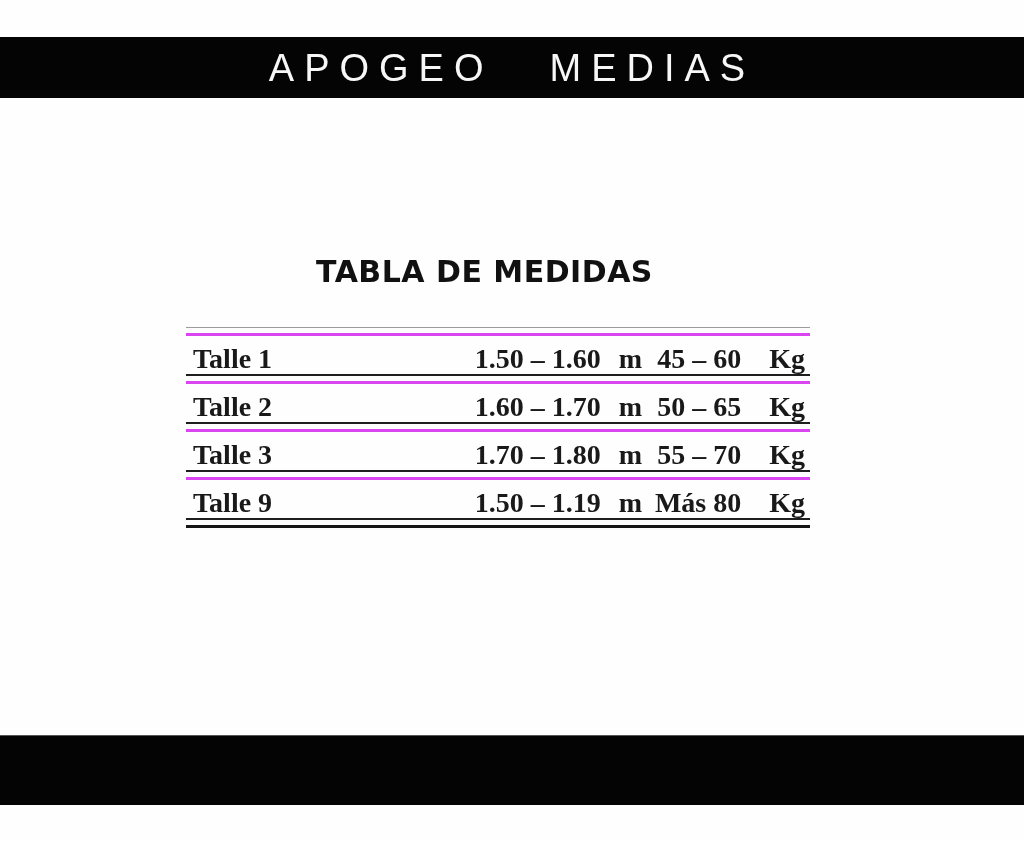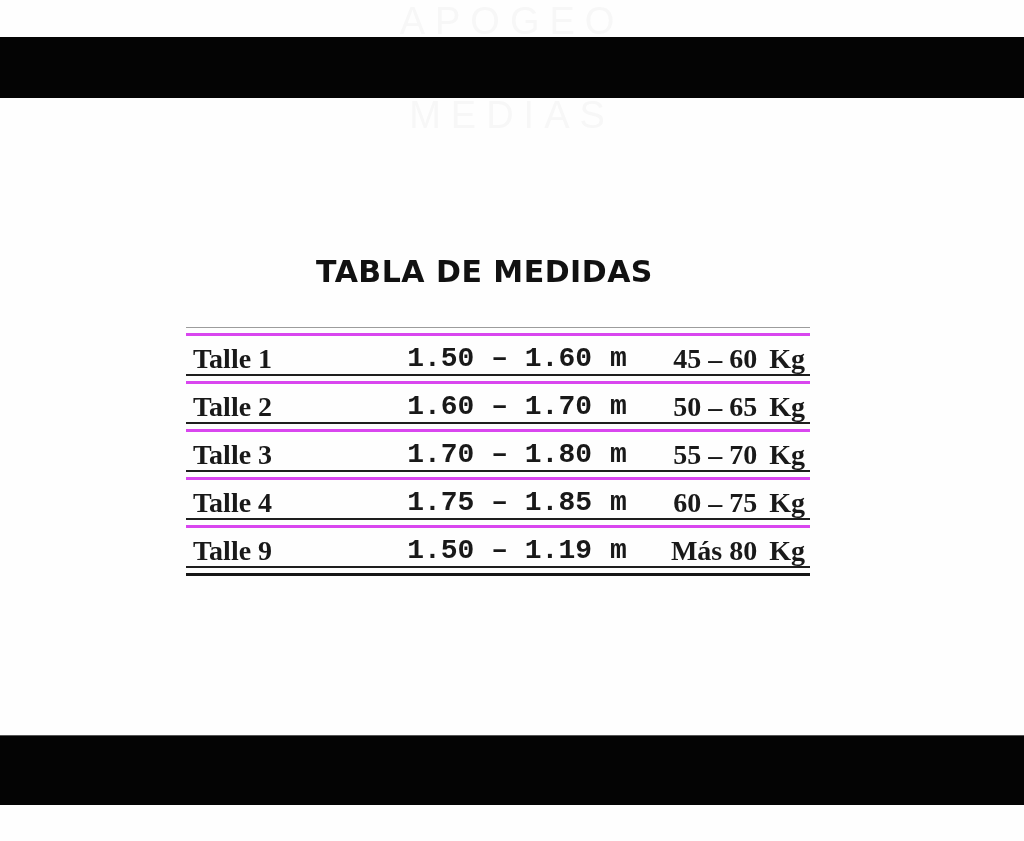--- a/index.html
+++ b/index.html
@@ -24,21 +24,20 @@
     position: absolute;
     left: 0;
     top: 37px;
     width: 1024px;
     height: 61px;
     background: #040404;
     display: flex;
     align-items: center;
     justify-content: center;
     gap: 56px;
-    flex-direction: column;
   }
   .brand-word {
     color: #f7f7f7;
     font-family: "Liberation Sans", sans-serif;
     font-weight: 400;
     font-size: 38px;
     letter-spacing: 10px;
     line-height: 1;
     white-space: nowrap;
   }
@@ -76,24 +75,24 @@
     border-top: 3px solid #d946ef;
     border-bottom: 2px solid #1e1e1e;
     padding: 9px 0 0 0;
     height: 29px;
     line-height: 28px;
     vertical-align: top;
     white-space: nowrap;
     overflow: hidden;
   }
   td.col-size   { text-align: left;  padding-left: 7px; }
-  td.col-height { text-align: center; font-family: Liberation Mono, monospace; }
+  td.col-height { text-align: right; }
   td.col-weight { text-align: right; padding-right: 5px; }
   .unit-m  { margin-left: 18px; }
-  .unit-kg { margin-left: 12px; }
+  .unit-kg { margin-left: 28px; }
   
   .footer-bar {
     position: absolute;
     left: 0;
     top: 735px;
     width: 1024px;
     height: 70px;
     background: #040404;
     border-top: 1px solid #555555;
     box-sizing: border-box;
@@ -127,25 +126,20 @@
         <td class="col-size">Talle 2</td>
         <td class="col-height"><span>1.60 – 1.70</span><span class="unit-m">m</span></td>
         <td class="col-weight"><span>50 – 65</span><span class="unit-kg">Kg</span></td>
       </tr>
       <tr>
         <td class="col-size">Talle 3</td>
         <td class="col-height"><span>1.70 – 1.80</span><span class="unit-m">m</span></td>
         <td class="col-weight"><span>55 – 70</span><span class="unit-kg">Kg</span></td>
       </tr>
       <tr>
-        <td class="col-size">Talle 4</td>
-        <td class="col-height"><span>1.75 – 1.85</span><span class="unit-m">m</span></td>
-        <td class="col-weight"><span>60 – 75</span><span class="unit-kg">Kg</span></td>
-      </tr>
-      <tr>
         <td class="col-size">Talle 9</td>
         <td class="col-height"><span>1.50 – 1.19</span><span class="unit-m">m</span></td>
         <td class="col-weight"><span>Más 80</span><span class="unit-kg">Kg</span></td>
       </tr>
     </tbody>
   </table>
 
   <div class="footer-bar"></div>
 
 </div>

